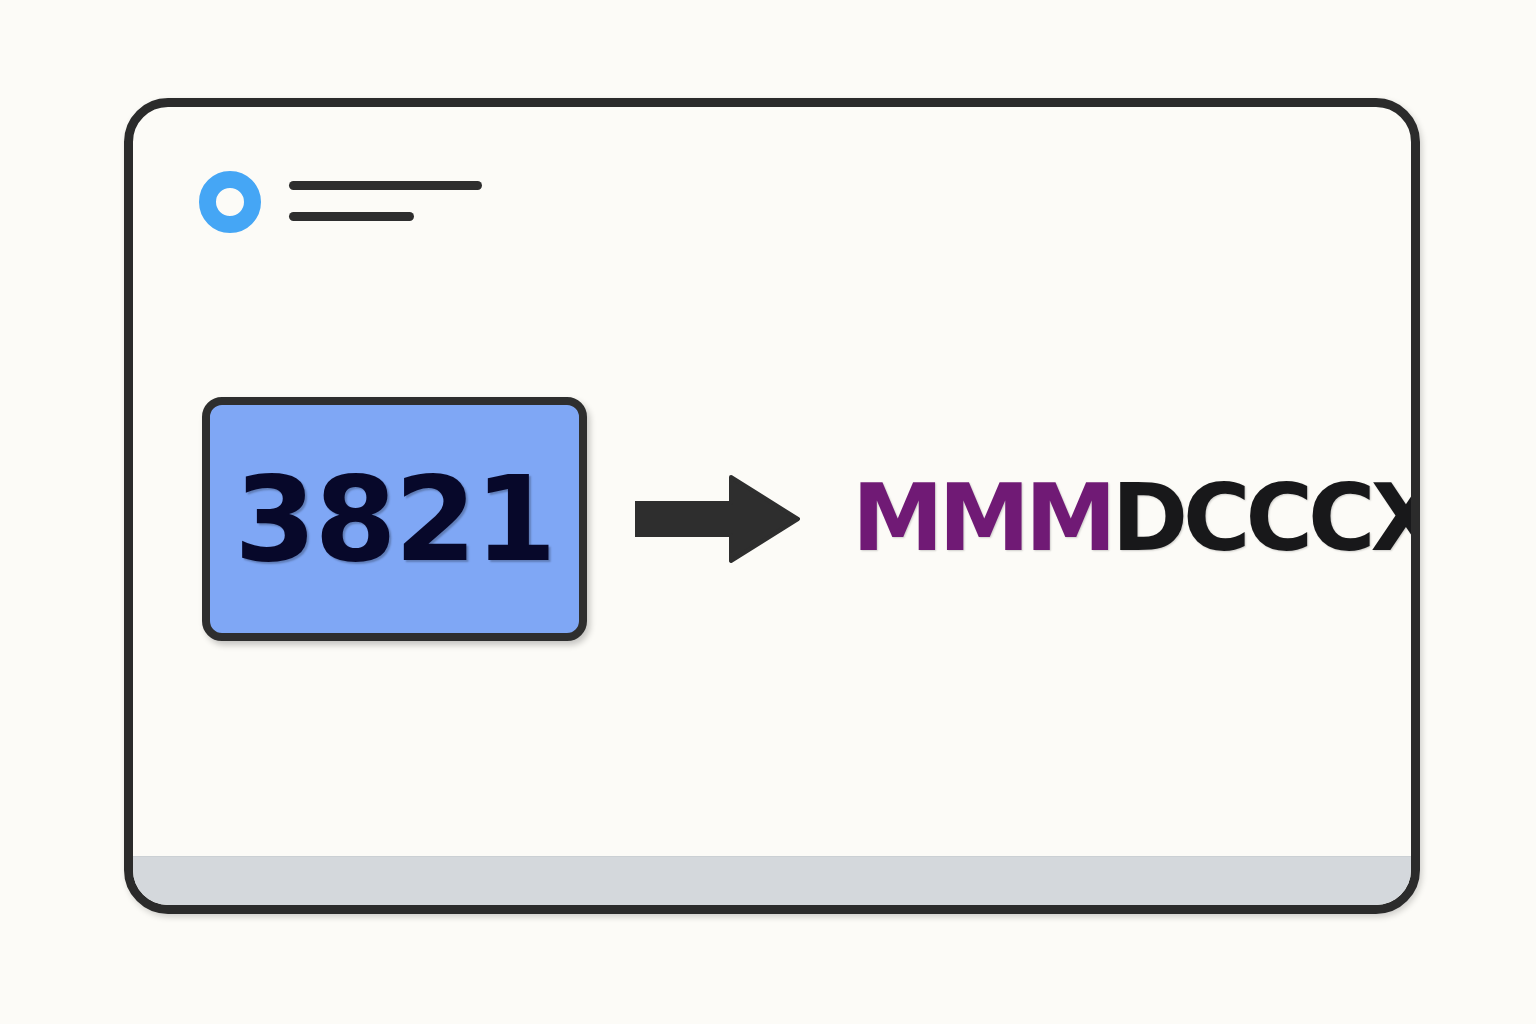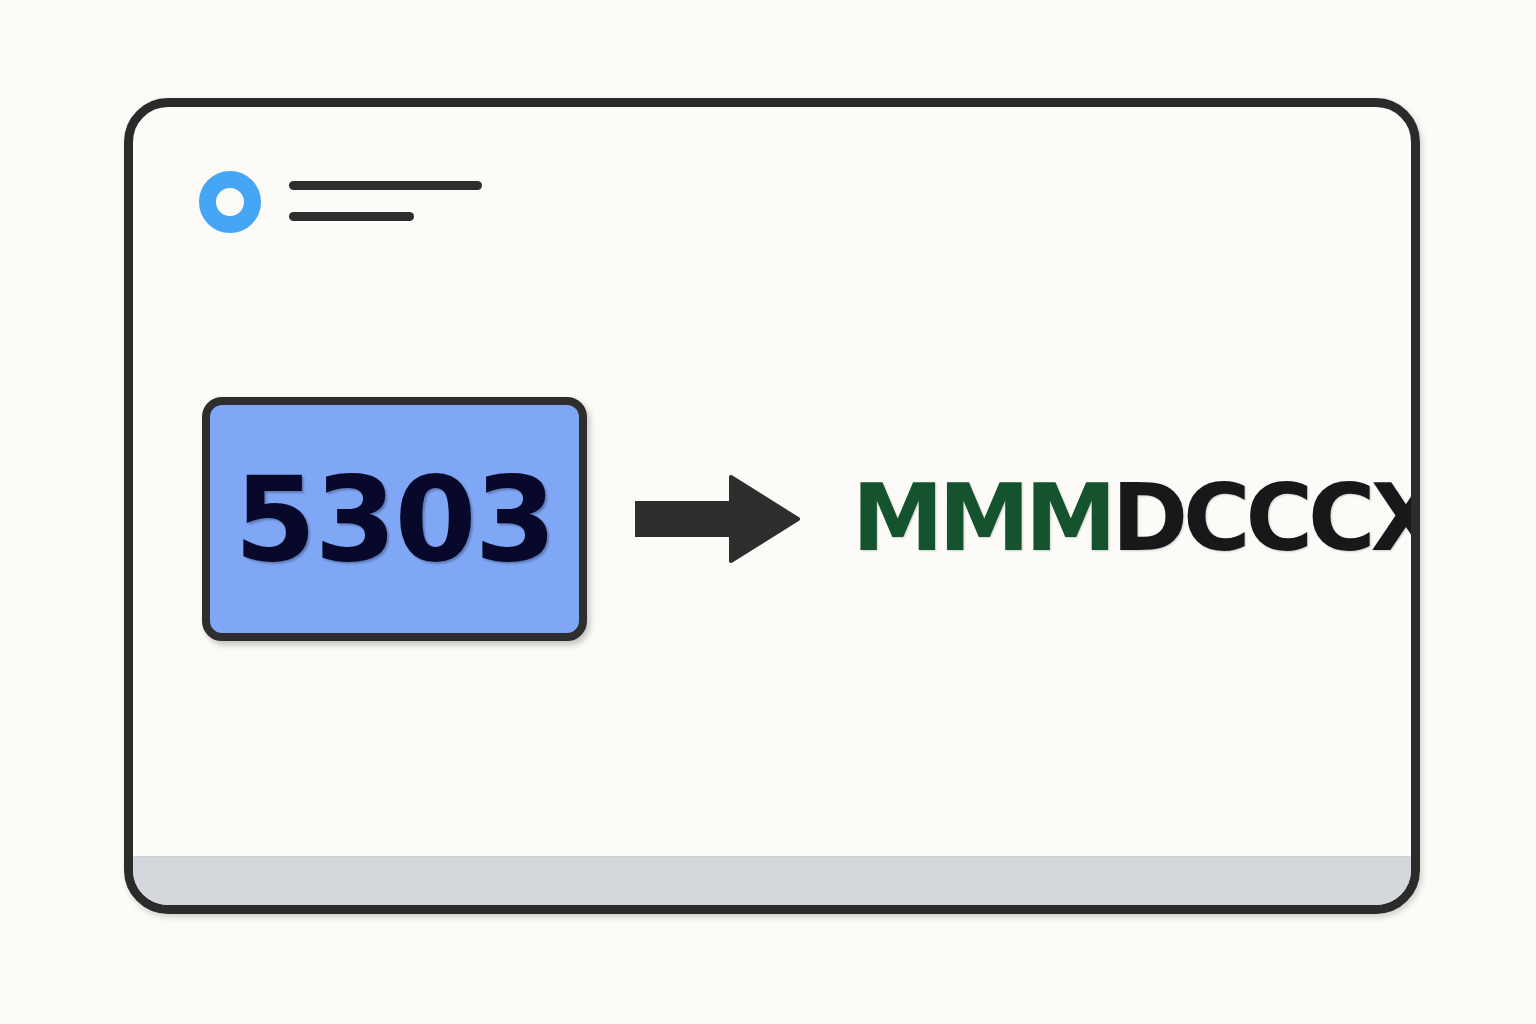--- a/index.html
+++ b/index.html
@@ -113,21 +113,21 @@
     font-family: "DejaVu Sans", sans-serif;
     font-weight: bold;
     font-size: 92px;
     letter-spacing: -5px;
     color: #18181A;
     white-space: nowrap;
     line-height: 1;
     text-shadow: 1px 1px 2px rgba(0,0,0,0.18);
   }
   .result-text .lead {
-    color: #14532d;
+    color: #701a75;
   }
 
   
   .cursor-artifact {
     position: absolute;
     left: 1288px;
     top: 516px;
     width: 0;
     height: 0;
     opacity: 0.55;
@@ -153,21 +153,21 @@
     <div class="status-ring"></div>
     <div class="header-lines">
       <div class="hline hline-1"></div>
       <div class="hline hline-2"></div>
     </div>
   </div>
 
   <div class="convert-row">
 
     <div class="value-box">
-      <span class="value-text" placeholder="Enter a number">5303</span>
+      <span class="value-text" placeholder="Enter a number">3821</span>
     </div>
 
     <div class="arrow-wrap">
       <svg width="165" height="92" viewBox="0 0 165 92" aria-hidden="true">
         <path d="M0 30 L96 30 L96 4 L163 46 L96 88 L96 62 L0 62 Z" fill="#2E2E2E" stroke="#2E2E2E" stroke-width="4" stroke-linejoin="round"></path>
       </svg>
     </div>
 
     <div class="result-text">
       <span class="lead">MMM</span><span>DCCCXXI</span>

